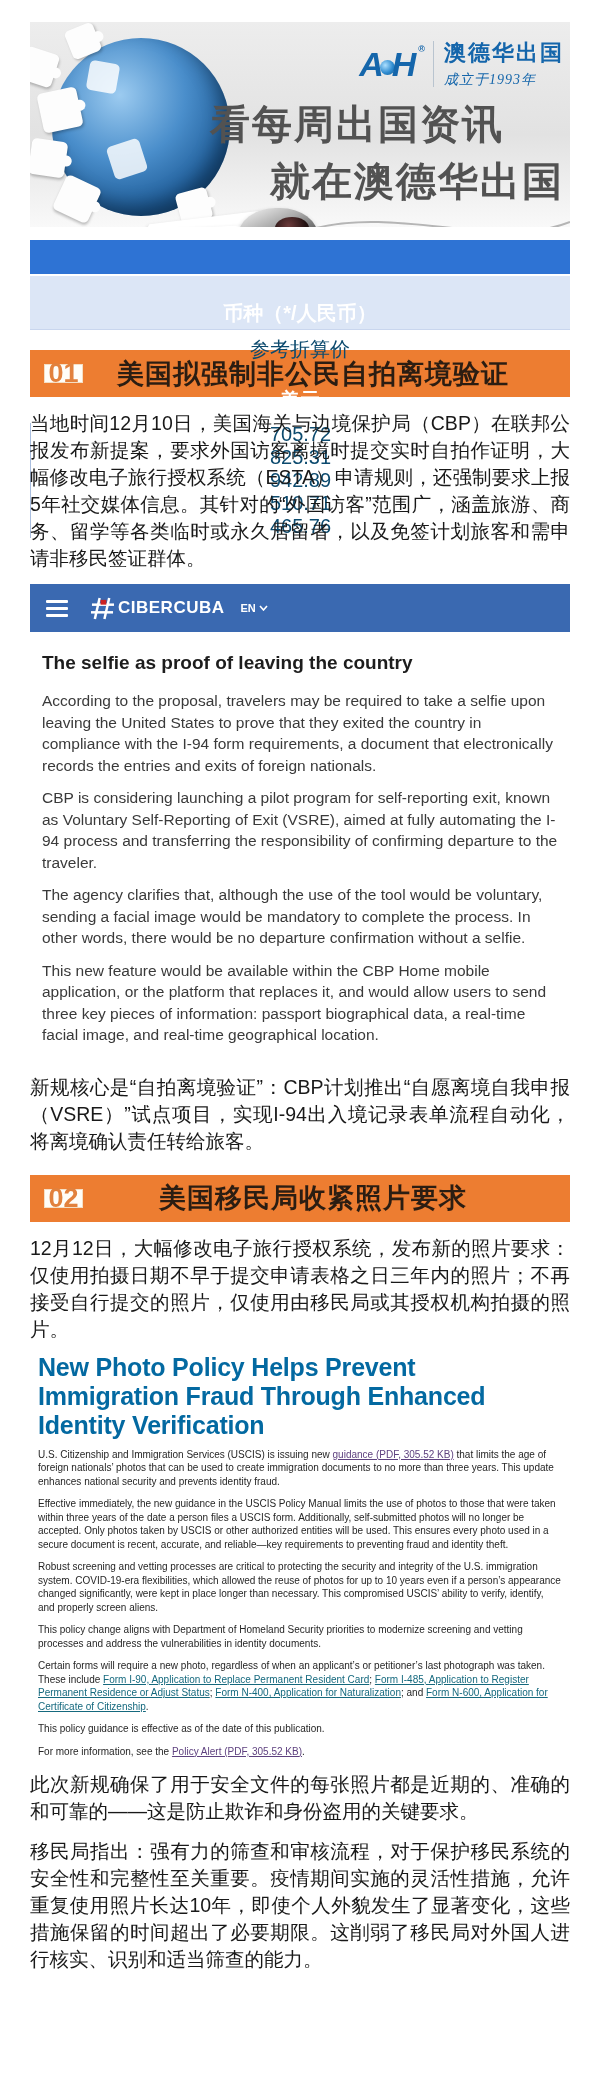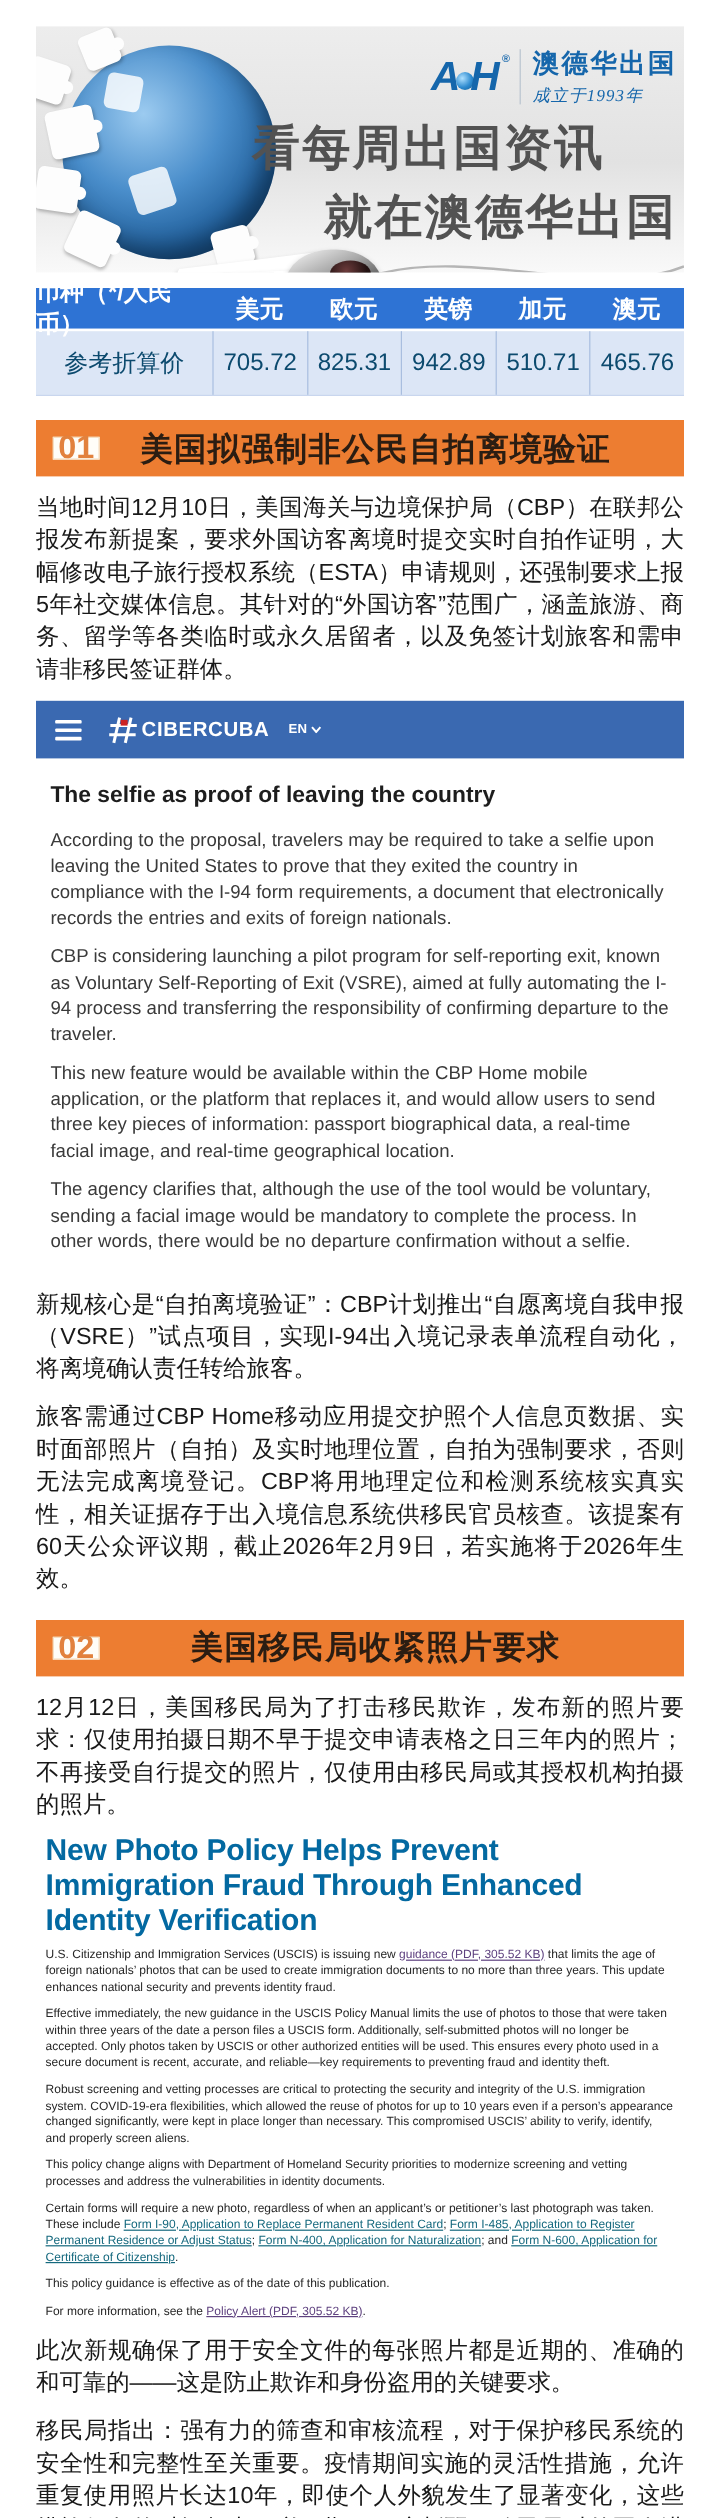--- a/index.html
+++ b/index.html
@@ -44,21 +44,21 @@
   .brand-cn .n{font-size:22px;font-weight:800;letter-spacing:2px;text-align:center;}
   .brand-cn .s{font-size:14px;font-family:"Liberation Serif","DejaVu Serif",serif;
                font-style:italic;margin-top:3px;letter-spacing:1px;}
   .tag{position:absolute;left:180px;right:6px;top:74px;color:#525252;font-weight:bold;
        font-size:40px;line-height:57px;letter-spacing:2px;}
   .tag .t1{text-align:left;}
   .tag .t2{text-align:right;}
 
   
   .rt{margin:13px 30px 0;}
-  .rt-row{display:flex;}
+  .rt-row{display:flex;flex-direction:column;}
   .rt-head{background:#2E73D4;color:#fff;font-weight:bold;height:34px;font-size:20px;}
   .rt-body{background:#dce6f6;height:53px;font-size:20px;color:#0c4a6e;
            border-top:2px solid #fff;border-bottom:1px solid #c9d6ee;}
   .rt .cell{display:flex;align-items:center;justify-content:center;flex:1;}
   .rt .c0{flex:0 0 147px;}
   .rt-body .cell + .cell{border-left:1px solid #a9bedf;}
 
   
   .sec{margin:20px 30px 0;background:#ED7D31;height:47px;display:flex;align-items:stretch;}
   .sec-num{flex:0 0 37px;margin:14px;background:#fffdf8;border:1px solid #f5dfc4;
@@ -185,38 +185,37 @@
       <svg width="9" height="6" viewBox="0 0 9 6">
         <polyline points="1,1 4.5,5 8,1" fill="none" stroke="#ffffff" stroke-width="1.6"></polyline>
       </svg>
     </div>
   </div>
   <div class="cc-body">
     <div class="cc-h">The selfie as proof of leaving the country</div>
     <div>
         <p>According to the proposal, travelers may be required to take a selfie upon leaving the United States to prove that they exited the country in compliance with the I-94 form requirements, a document that electronically records the entries and exits of foreign nationals.</p>
         <p>CBP is considering launching a pilot program for self-reporting exit, known as Voluntary Self-Reporting of Exit (VSRE), aimed at fully automating the I-94 process and transferring the responsibility of confirming departure to the traveler.</p>
+        <p>The agency clarifies that, although the use of the tool would be voluntary, sending a facial image would be mandatory to complete the process. In other words, there would be no departure confirmation without a selfie.</p>
         <p>This new feature would be available within the CBP Home mobile application, or the platform that replaces it, and would allow users to send three key pieces of information: passport biographical data, a real-time facial image, and real-time geographical location.</p>
-        <p>The agency clarifies that, although the use of the tool would be voluntary, sending a facial image would be mandatory to complete the process. In other words, there would be no departure confirmation without a selfie.</p>
       </div>
   </div>
 </div>
 
 <div class="zh">
     <p>新规核心是“自拍离境验证”：CBP计划推出“自愿离境自我申报（VSRE）”试点项目，实现I-94出入境记录表单流程自动化，将离境确认责任转给旅客。</p>
-    <p>旅客需通过CBP Home移动应用提交护照个人信息页数据、实时面部照片（自拍）及实时地理位置，自拍为强制要求，否则无法完成离境登记。CBP将用地理定位和检测系统核实真实性，相关证据存于出入境信息系统供移民官员核查。该提案有60天公众评议期，截止2026年2月9日，若实施将于2026年生效。</p>
   </div>
 
 <div class="sec">
   <div class="sec-num">02</div>
   <div class="sec-title">美国移民局收紧照片要求</div>
 </div>
 
 <div class="zh">
-    <p>12月12日，美国移民局为了打击移民欺诈，发布新的照片要求：仅使用拍摄日期不早于提交申请表格之日三年内的照片；不再接受自行提交的照片，仅使用由移民局或其授权机构拍摄的照片。</p>
+    <p>12月12日，大幅修改电子旅行授权系统，发布新的照片要求：仅使用拍摄日期不早于提交申请表格之日三年内的照片；不再接受自行提交的照片，仅使用由移民局或其授权机构拍摄的照片。</p>
   </div>
 
 <div class="us">
   <div class="us-h">New Photo Policy Helps Prevent Immigration Fraud Through Enhanced Identity Verification</div>
   <div>
       <p class="us-p"><span>U.S. Citizenship and Immigration Services (USCIS) is issuing new </span><span class="visited">guidance (PDF, 305.52 KB)</span><span> that limits the age of foreign nationals’ photos that can be used to create immigration documents to no more than three years. This update enhances national security and prevents identity fraud.</span></p>
       <p class="us-p"><span>Effective immediately, the new guidance in the USCIS Policy Manual limits the use of photos to those that were taken within three years of the date a person files a USCIS form. Additionally, self-submitted photos will no longer be accepted. Only photos taken by USCIS or other authorized entities will be used. This ensures every photo used in a secure document is recent, accurate, and reliable—key requirements to preventing fraud and identity theft.</span></p>
       <p class="us-p"><span>Robust screening and vetting processes are critical to protecting the security and integrity of the U.S. immigration system. COVID-19-era flexibilities, which allowed the reuse of photos for up to 10 years even if a person’s appearance changed significantly, were kept in place longer than necessary. This compromised USCIS’ ability to verify, identify, and properly screen aliens.</span></p>
       <p class="us-p"><span>This policy change aligns with Department of Homeland Security priorities to modernize screening and vetting processes and address the vulnerabilities in identity documents.</span></p>
       <p class="us-p"><span>Certain forms will require a new photo, regardless of when an applicant’s or petitioner’s last photograph was taken. These include </span><span class="teal">Form I-90, Application to Replace Permanent Resident Card</span><span>; </span><span class="teal">Form I-485, Application to Register Permanent Residence or Adjust Status</span><span>; </span><span class="teal">Form N-400, Application for Naturalization</span><span>; and </span><span class="teal">Form N-600, Application for Certificate of Citizenship</span><span>.</span></p>

